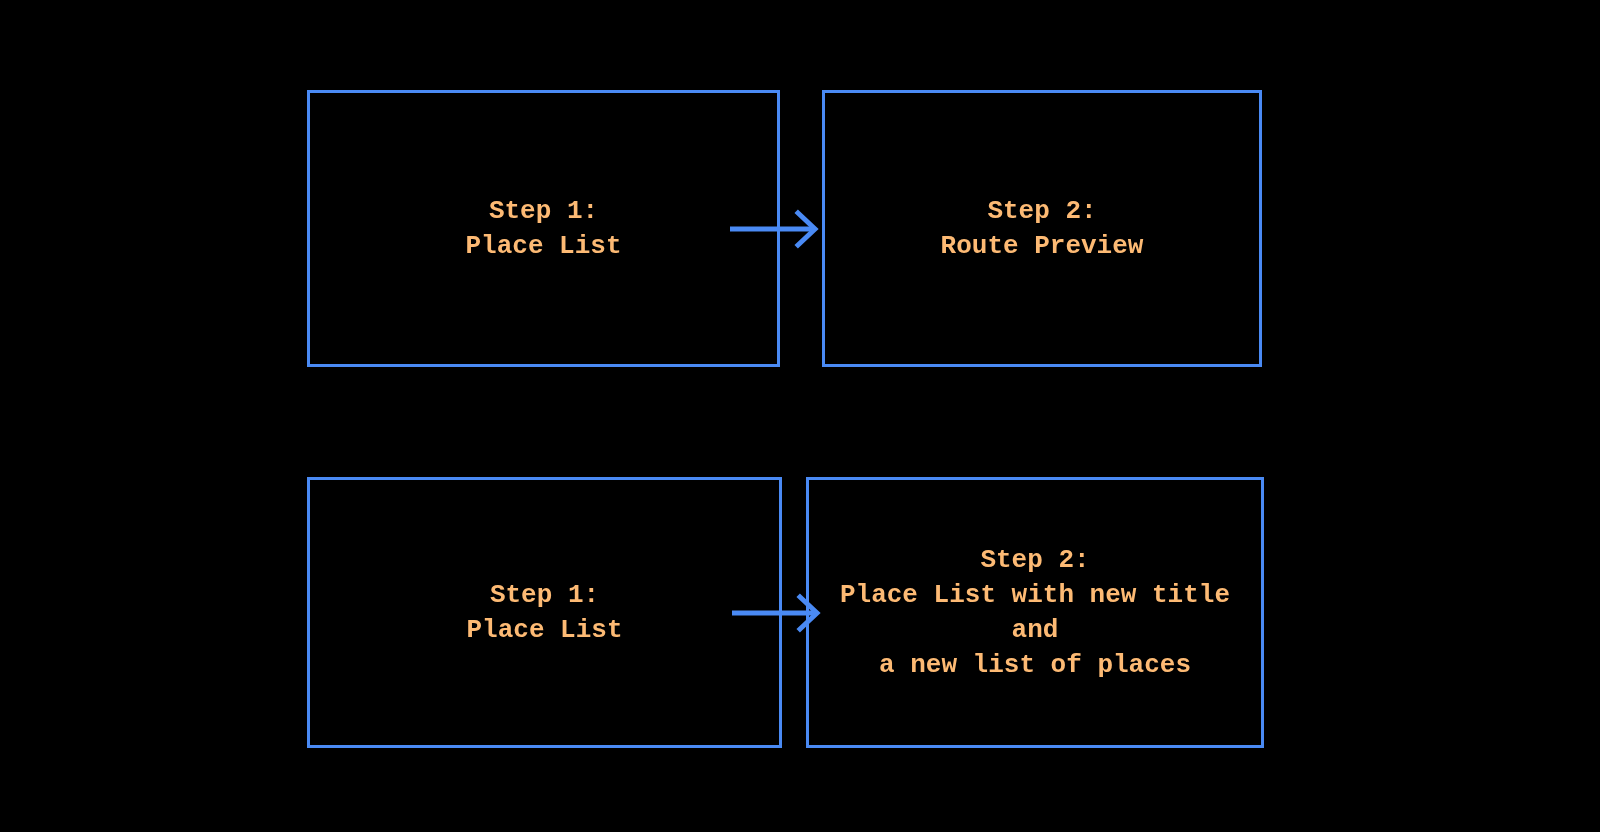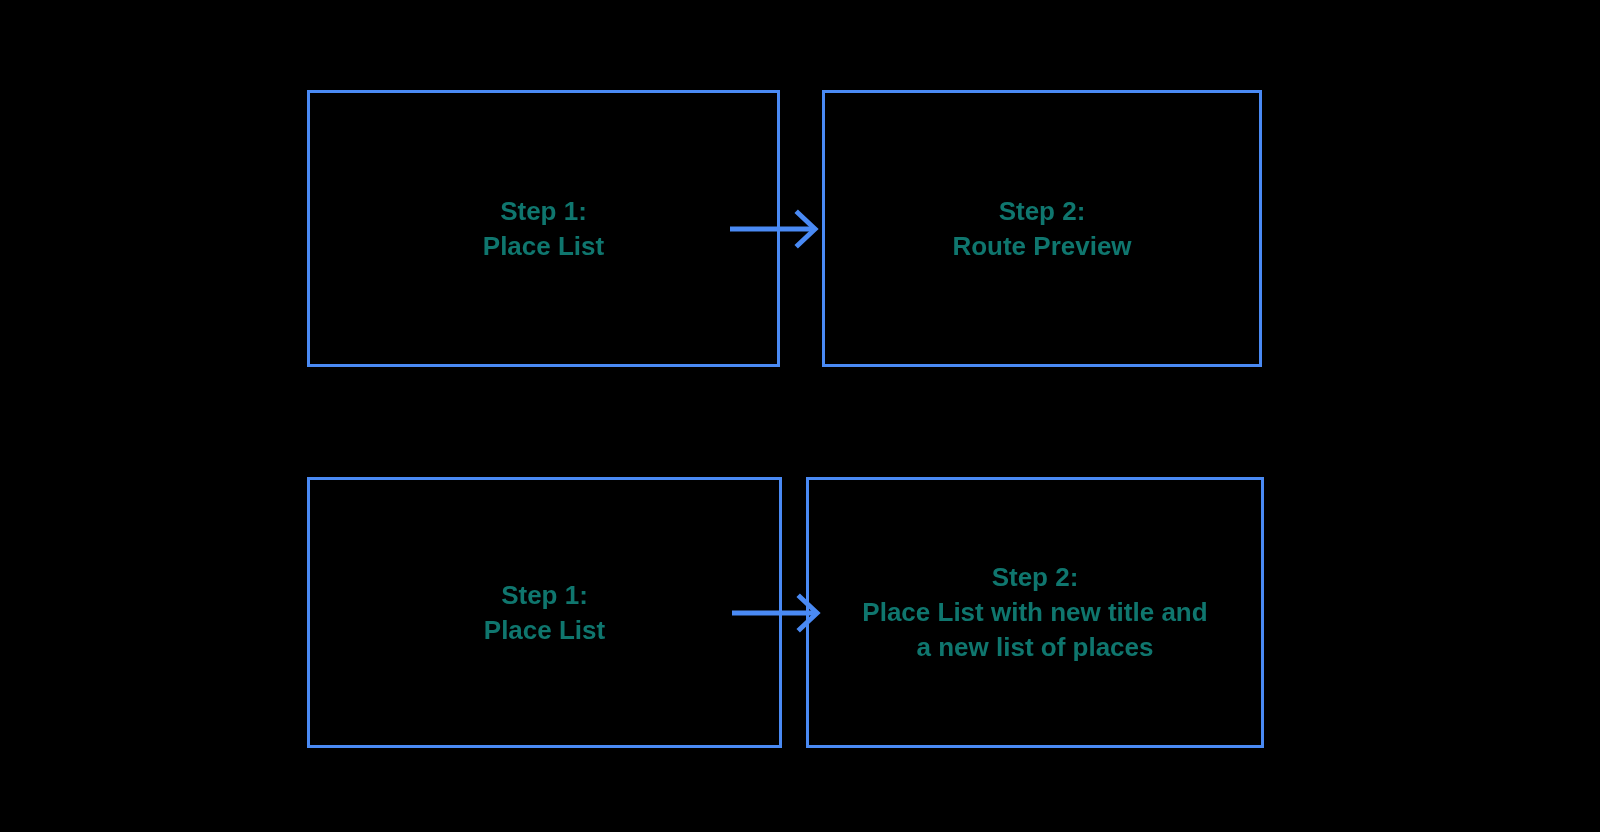--- a/index.html
+++ b/index.html
@@ -38,22 +38,22 @@
   }
   #row-0 .step-box { height: 277px; }
   #row-1 .step-box { height: 271px; }
 
   #box-0-0 { width: 473px; }
   #box-0-1 { width: 440px; }
   #box-1-0 { width: 475px; }
   #box-1-1 { width: 458px; }
 
   .step-label {
-    color: #0f766e;
-    font-family: Liberation Sans, sans-serif;
+    color: #fdba74;
+    font-family: Liberation Mono, monospace;
     font-weight: bold;
     font-size: 26px;
     line-height: 35px;
     letter-spacing: 0px;
     white-space: pre-line;
     padding: 0 8px;
   }
 
   .connector {
     position: relative;

